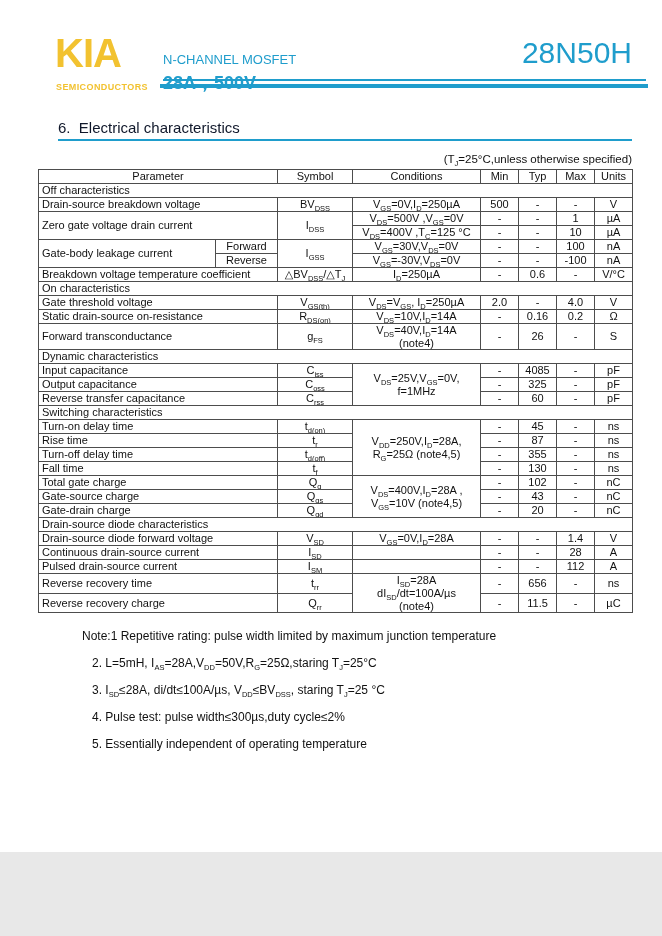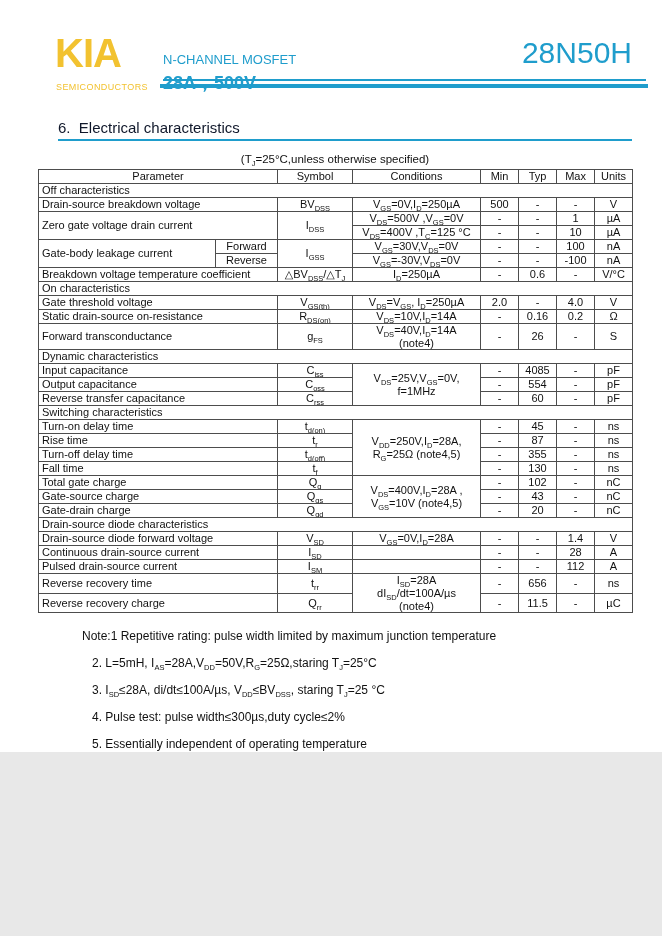--- a/index.html
+++ b/index.html
@@ -1,43 +1,43 @@
 <!DOCTYPE html>
 <html><head>
 <meta charset="utf-8">
 <style>
   * { box-sizing: border-box; }
   html,body { margin:0; padding:0; background:#e8e8e8; }
   .page {
-    position:relative; width:662px; height:752px; background:#ffffff;
+    position:relative; width:662px; height:852px; background:#ffffff;
     font-family:"Liberation Sans", sans-serif; color:#1a1a1a; overflow:hidden;
     margin:0 auto;
   }
   
   .logo { position:absolute; left:55px; top:33px; font-size:40px; font-weight:bold;
           color:#f2c230; letter-spacing:-1px; line-height:1; }
-  .logo-sub { position:absolute; left:56px; top:82px; font-size:9px; font-weight:normal;
+  .logo-sub { position:absolute; left:56px; top:82px; font-size:9px; font-weight:bold;
           color:#f2c230; letter-spacing:0.4px; }
   .hdr-rating { position:absolute; left:163px; top:35px; font-size:18px; font-weight:bold;
           color:#1f9dcc;margin-top:36px; }
   .hdr-type { position:absolute; left:163px; top:52px; font-size:13px; font-weight:normal;
           color:#1f9dcc; }
   .hdr-part { position:absolute; right:30px; top:38px; font-size:30px; color:#1f9dcc;
           line-height:1; }
   .hdr-line-thin { position:absolute; left:163px; top:79px; width:483px; height:2px;
           background:#1f9dcc; }
   .hdr-line-thick { position:absolute; left:160px; top:84px; width:488px; height:4px;
           background:#1f9dcc; }
   
   .sec-title { position:absolute; left:58px; top:119px; font-size:15px; color:#0f172a;
           white-space:pre; }
   .sec-underline { position:absolute; left:58px; top:139px; width:574px; height:2px;
           background:#1f9dcc; }
   
-  .tbl-caption { position:absolute; left:38px; top:153px; width:594px; text-align:center;
+  .tbl-caption { position:absolute; left:38px; top:153px; width:594px; text-align:right;
           font-size:11.5px; color:#111; }
   table.spec { position:absolute; left:38px; top:169px; width:594px;
           border-collapse:collapse; table-layout:fixed; font-size:11px; color:#111; }
   table.spec th, table.spec td { border:1px solid #4d4d4d; padding:0 3px;
           height:14px; line-height:1.15; font-weight:normal; overflow:hidden; }
   td.param { text-align:left; padding-left:5px; }
   td.sub-param { text-align:center; }
   td.sym, td.cond, td.min, td.typ, td.max, td.units { text-align:center; }
   td.cond { white-space:pre-line; }
   td.section { text-align:left; padding-left:5px; }
@@ -193,21 +193,21 @@
 f=1MHz</td>
         <td class="min">-</td>
         <td class="typ">4085</td>
         <td class="max">-</td>
         <td class="units">pF</td>
       </tr>
       <tr>
         <td class="param" colspan="2">Output capacitance</td>
         <td class="sym">C<sub>oss</sub></td>
         <td class="min">-</td>
-        <td class="typ">554</td>
+        <td class="typ">325</td>
         <td class="max">-</td>
         <td class="units">pF</td>
       </tr>
       <tr>
         <td class="param" colspan="2">Reverse transfer capacitance</td>
         <td class="sym">C<sub>rss</sub></td>
         <td class="min">-</td>
         <td class="typ">60</td>
         <td class="max">-</td>
         <td class="units">pF</td>

